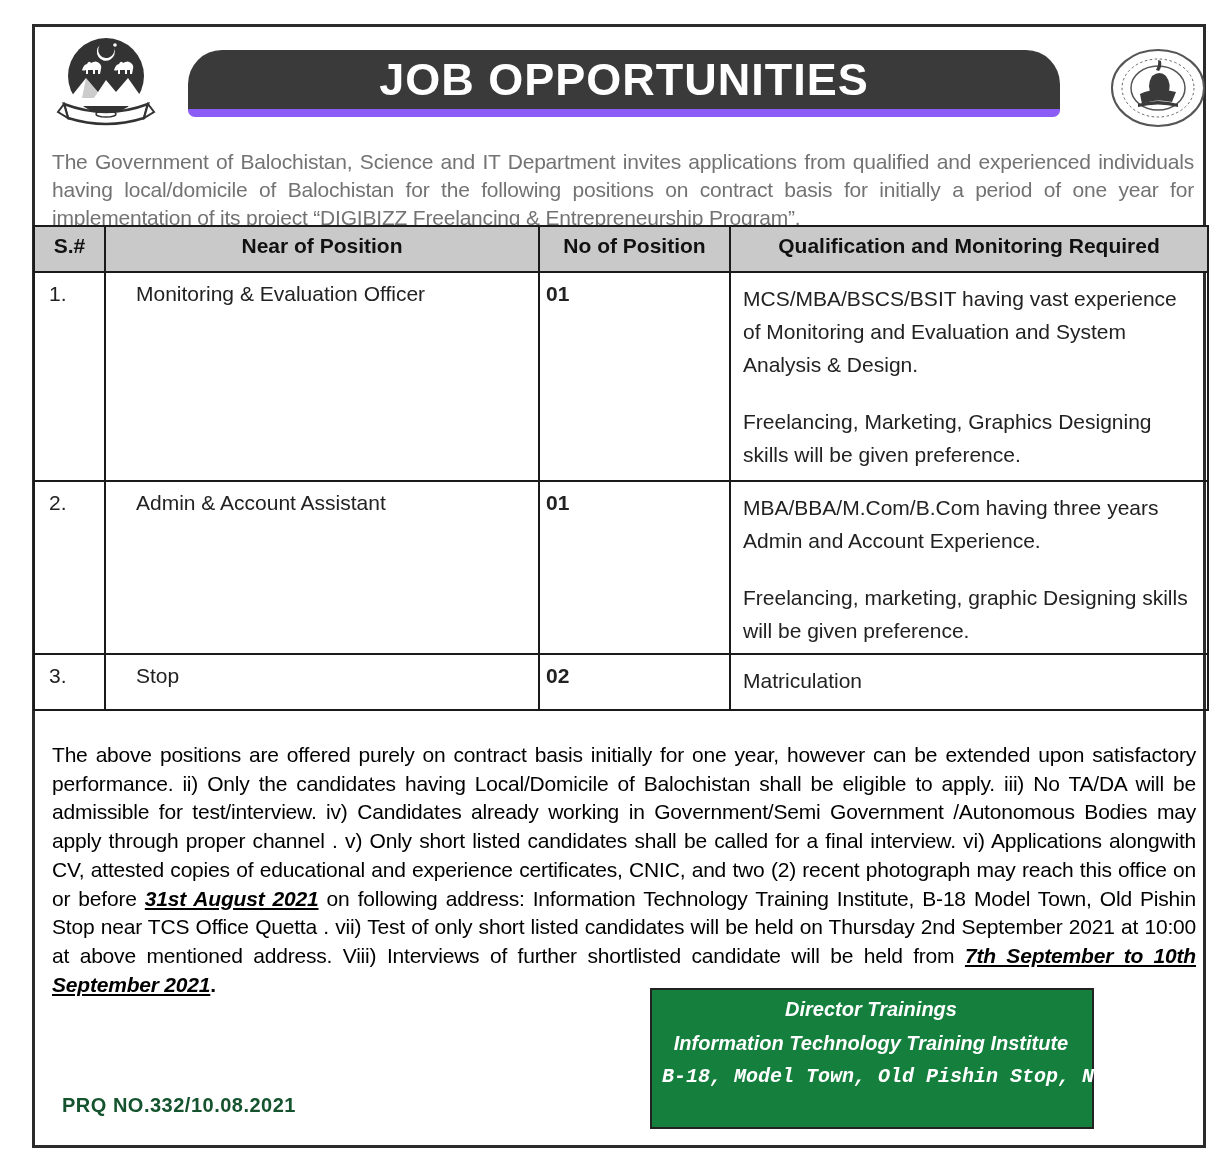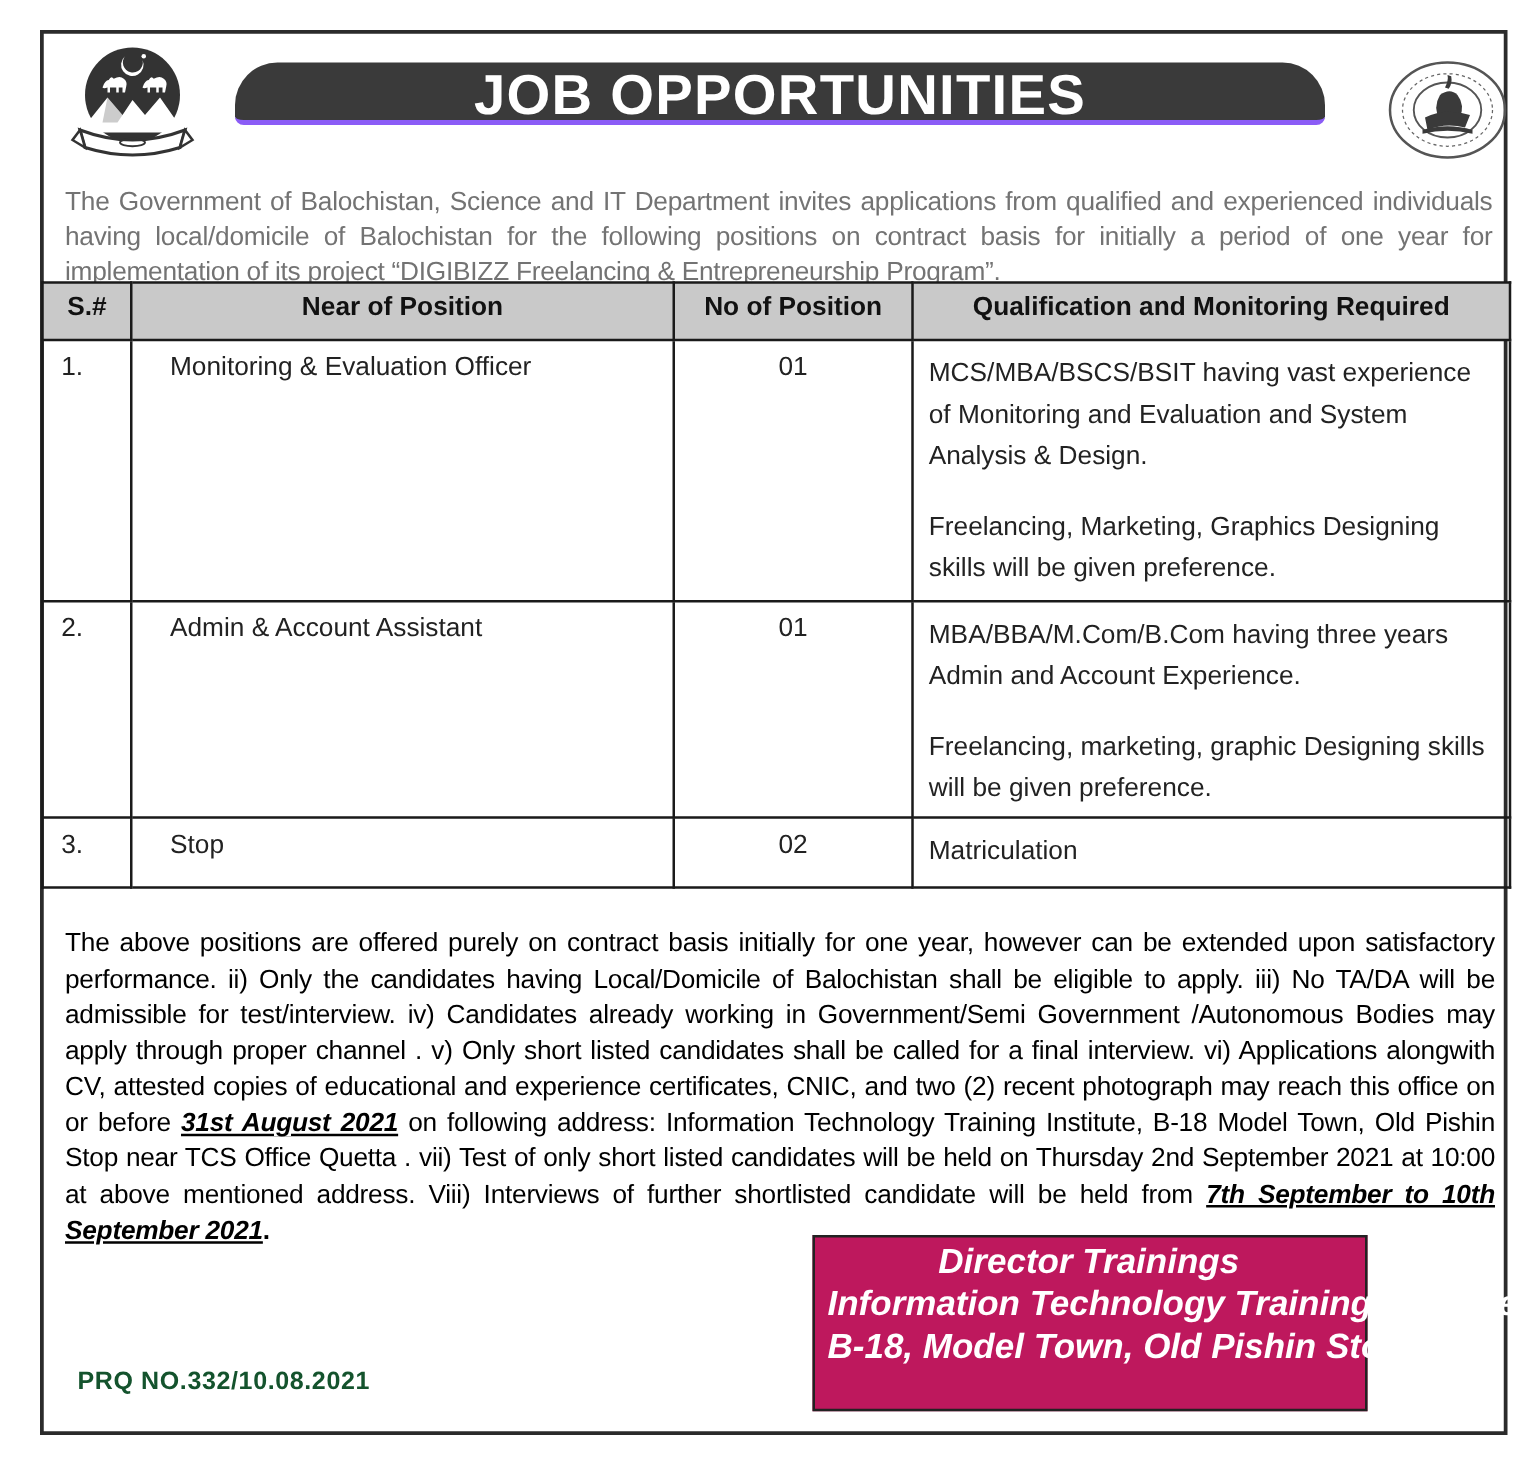--- a/index.html
+++ b/index.html
@@ -9,24 +9,24 @@
     -webkit-font-smoothing:antialiased;
   }
   .ad-frame{
     position:absolute;left:32px;top:24px;width:1174px;height:1124px;
     border:3px solid #2b2b2b;background:#fff;box-sizing:border-box;
   }
   
   .logo-left{position:absolute;left:56px;top:36px;width:100px;height:96px;}
   .logo-right{position:absolute;left:1108px;top:46px;width:100px;height:84px;}
   .banner{
-    position:absolute;left:188px;top:50px;width:872px;height:50px;
+    position:absolute;left:188px;top:50px;width:872px;height:67px;
     background:#3a3a3a;border-radius:34px 34px 7px 7px;
-    display:flex;justify-content:center;
-    border-bottom:4px solid #8b5cf6;box-sizing:border-box;
+    display:flex;align-items:center;justify-content:center;
+    border-bottom:8px solid #8b5cf6;box-sizing:border-box;
   }
   .banner-title{
     color:#ffffff;font-size:45px;font-weight:bold;letter-spacing:1px;
     font-family:"Liberation Sans", sans-serif;
   }
   
   .intro{
     position:absolute;left:52px;top:127px;width:1142px;
     font-size:21px;line-height:28px;text-align:justify;color:#737373;
     letter-spacing:-0.2px;
@@ -39,21 +39,21 @@
   }
   table.positions th, table.positions td{
     border:2px solid #1a1a1a;vertical-align:top;box-sizing:border-box;
   }
   table.positions th{
     background:#c9c9c9;font-weight:bold;color:#111;
     padding:7px 6px 13px 6px;font-size:21px;text-align:center;
   }
   td.c-sno{padding:9px 6px 6px 14px;}
   td.c-pos{padding:9px 6px 6px 30px;}
-  td.c-num{padding:9px 6px 18px 6px;text-align:center;}
+  td.c-num{padding:9px 6px 18px 6px;font-weight:bold;}
   td.c-qual{padding:9px 12px 6px 12px;}
   td.c-qual p{margin:0 0 24px 0;line-height:33px;}
   td.c-qual p:last-child{margin-bottom:0;}
   tr.row-1 td{height:209px;}
   tr.row-2 td{height:172px;}
   tr.row-3 td{height:56px;}
   col.w-sno{width:71px;}
   col.w-pos{width:434px;}
   col.w-num{width:191px;}
   col.w-qual{width:478px;}
@@ -61,26 +61,26 @@
   .terms{
     position:absolute;left:52px;top:720px;width:1144px;
     font-size:21px;line-height:28.7px;text-align:justify;color:#000000;
     letter-spacing:-0.2px;
   }
   .emph{font-weight:bold;font-style:italic;text-decoration:underline;}
   .bold{font-weight:bold;}
   
   .sig-box{
     position:absolute;left:650px;top:988px;width:444px;height:141px;
-    background:#be185d;border:2px solid #222;box-sizing:border-box;
+    background:#15803d;border:2px solid #222;box-sizing:border-box;
     color:#fff;font-weight:bold;font-style:italic;
-    font-size:28px;line-height:34px;padding:2px 12px 0 10px;
+    font-size:20px;line-height:34px;padding:2px 12px 0 10px;
   }
   .sig-line{text-align:center;white-space:nowrap;}
-  .sig-line.right{text-align:right;}
+  .sig-line.right{text-align:right;font-family:Liberation Mono, monospace;}
   
   .prq{
     position:absolute;left:62px;top:1094px;
     font-size:20px;font-weight:bold;color:#14532d;letter-spacing:0.5px;
   }
 </style>
 </head>
 <body>
 
 <div class="ad-frame"></div>

